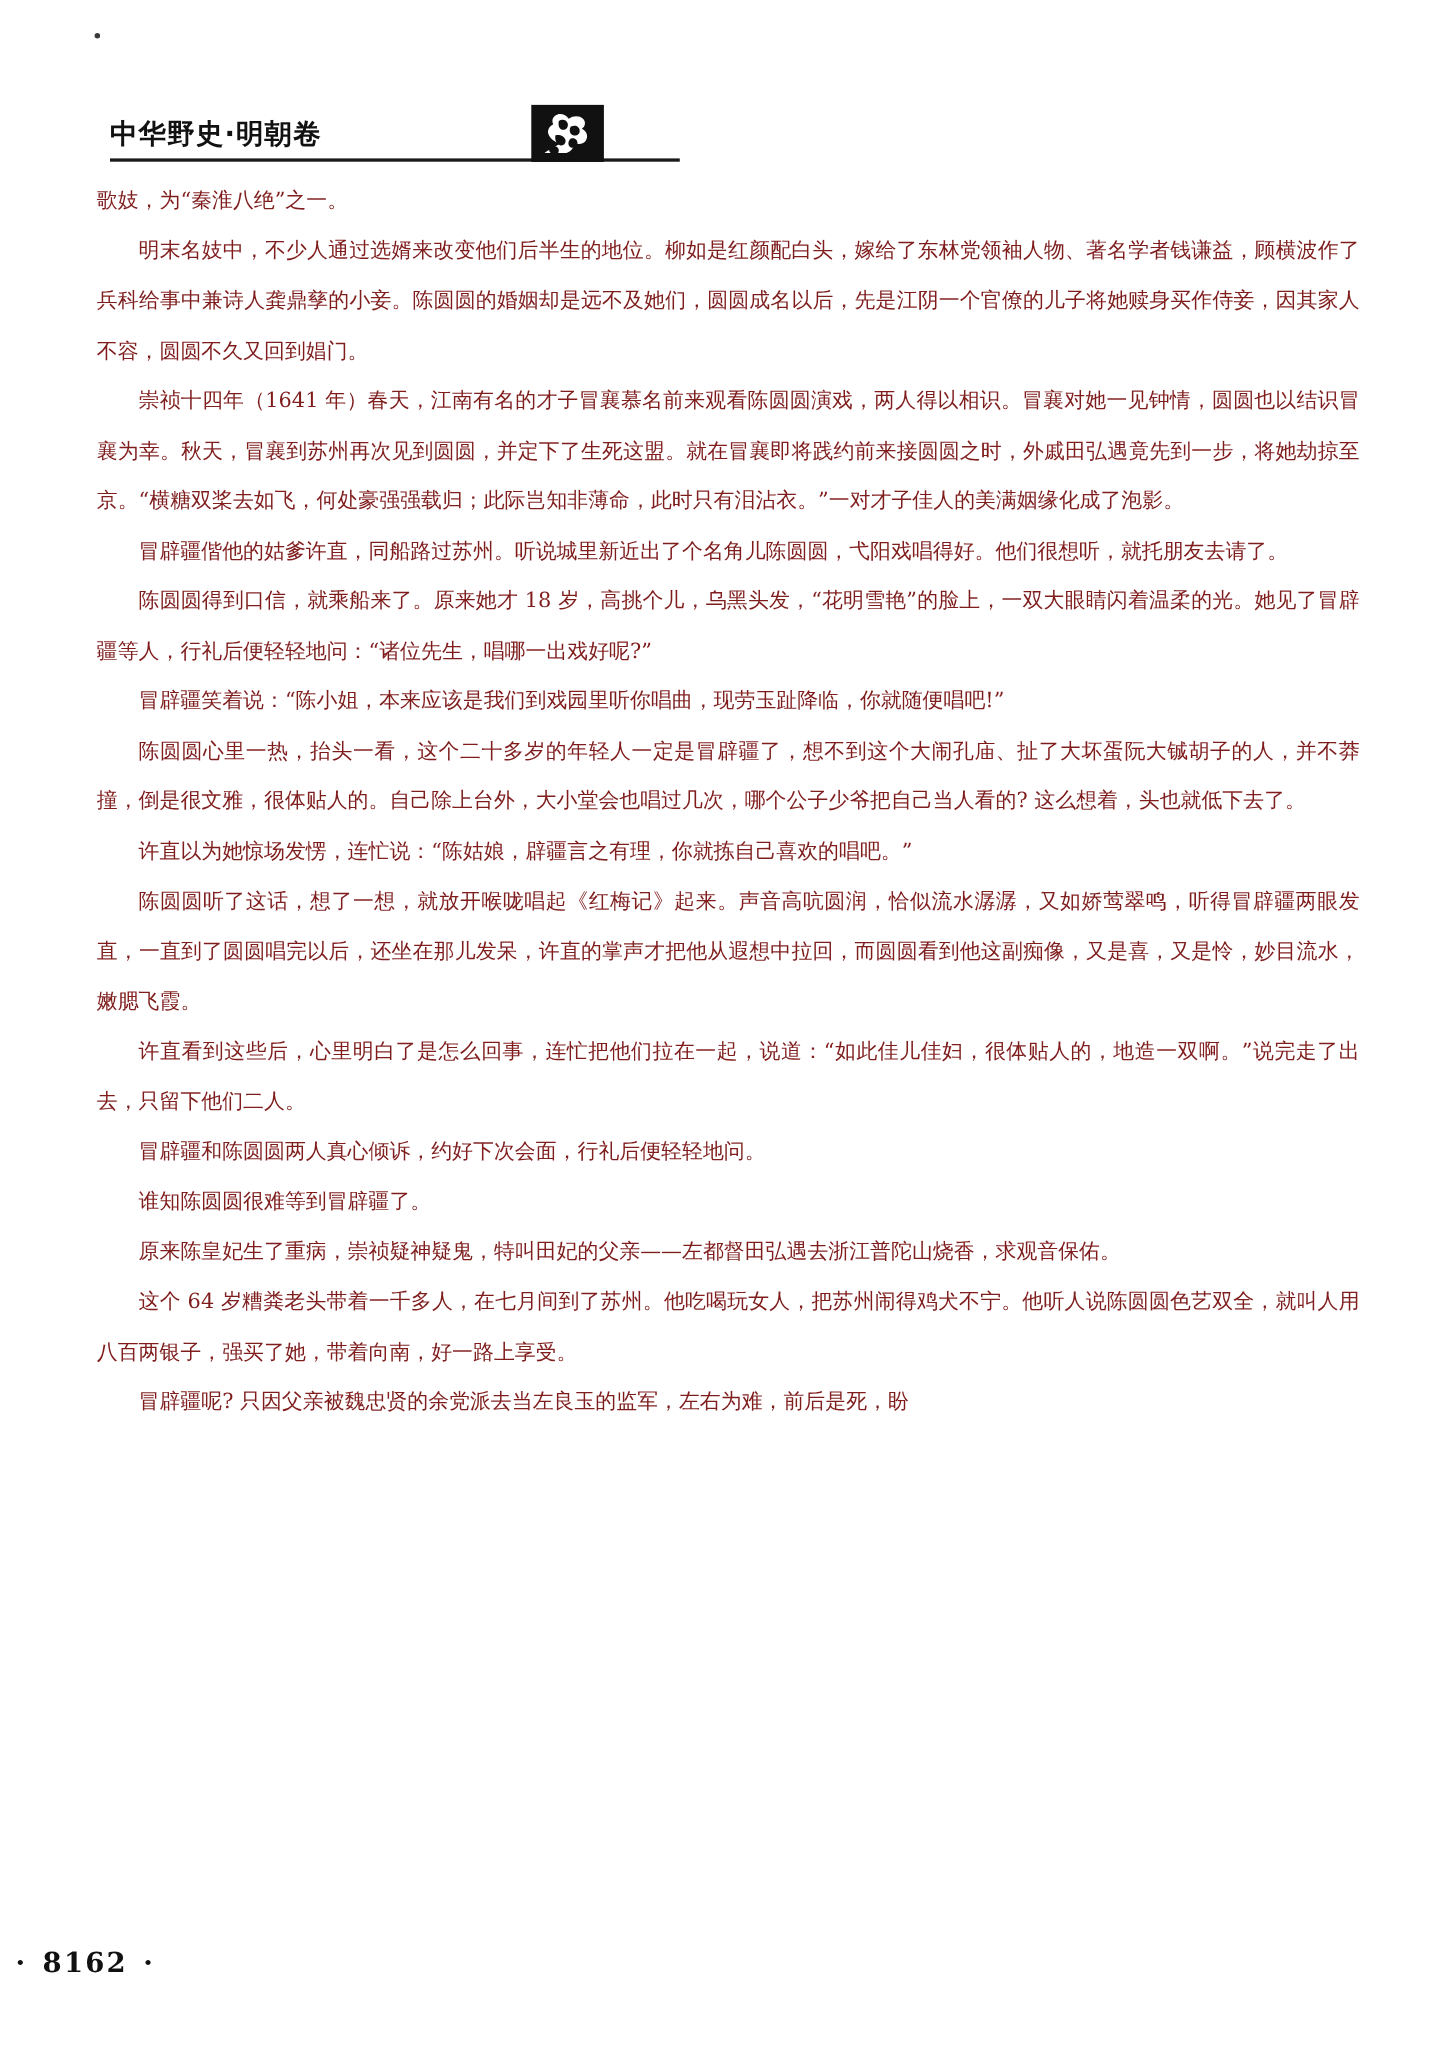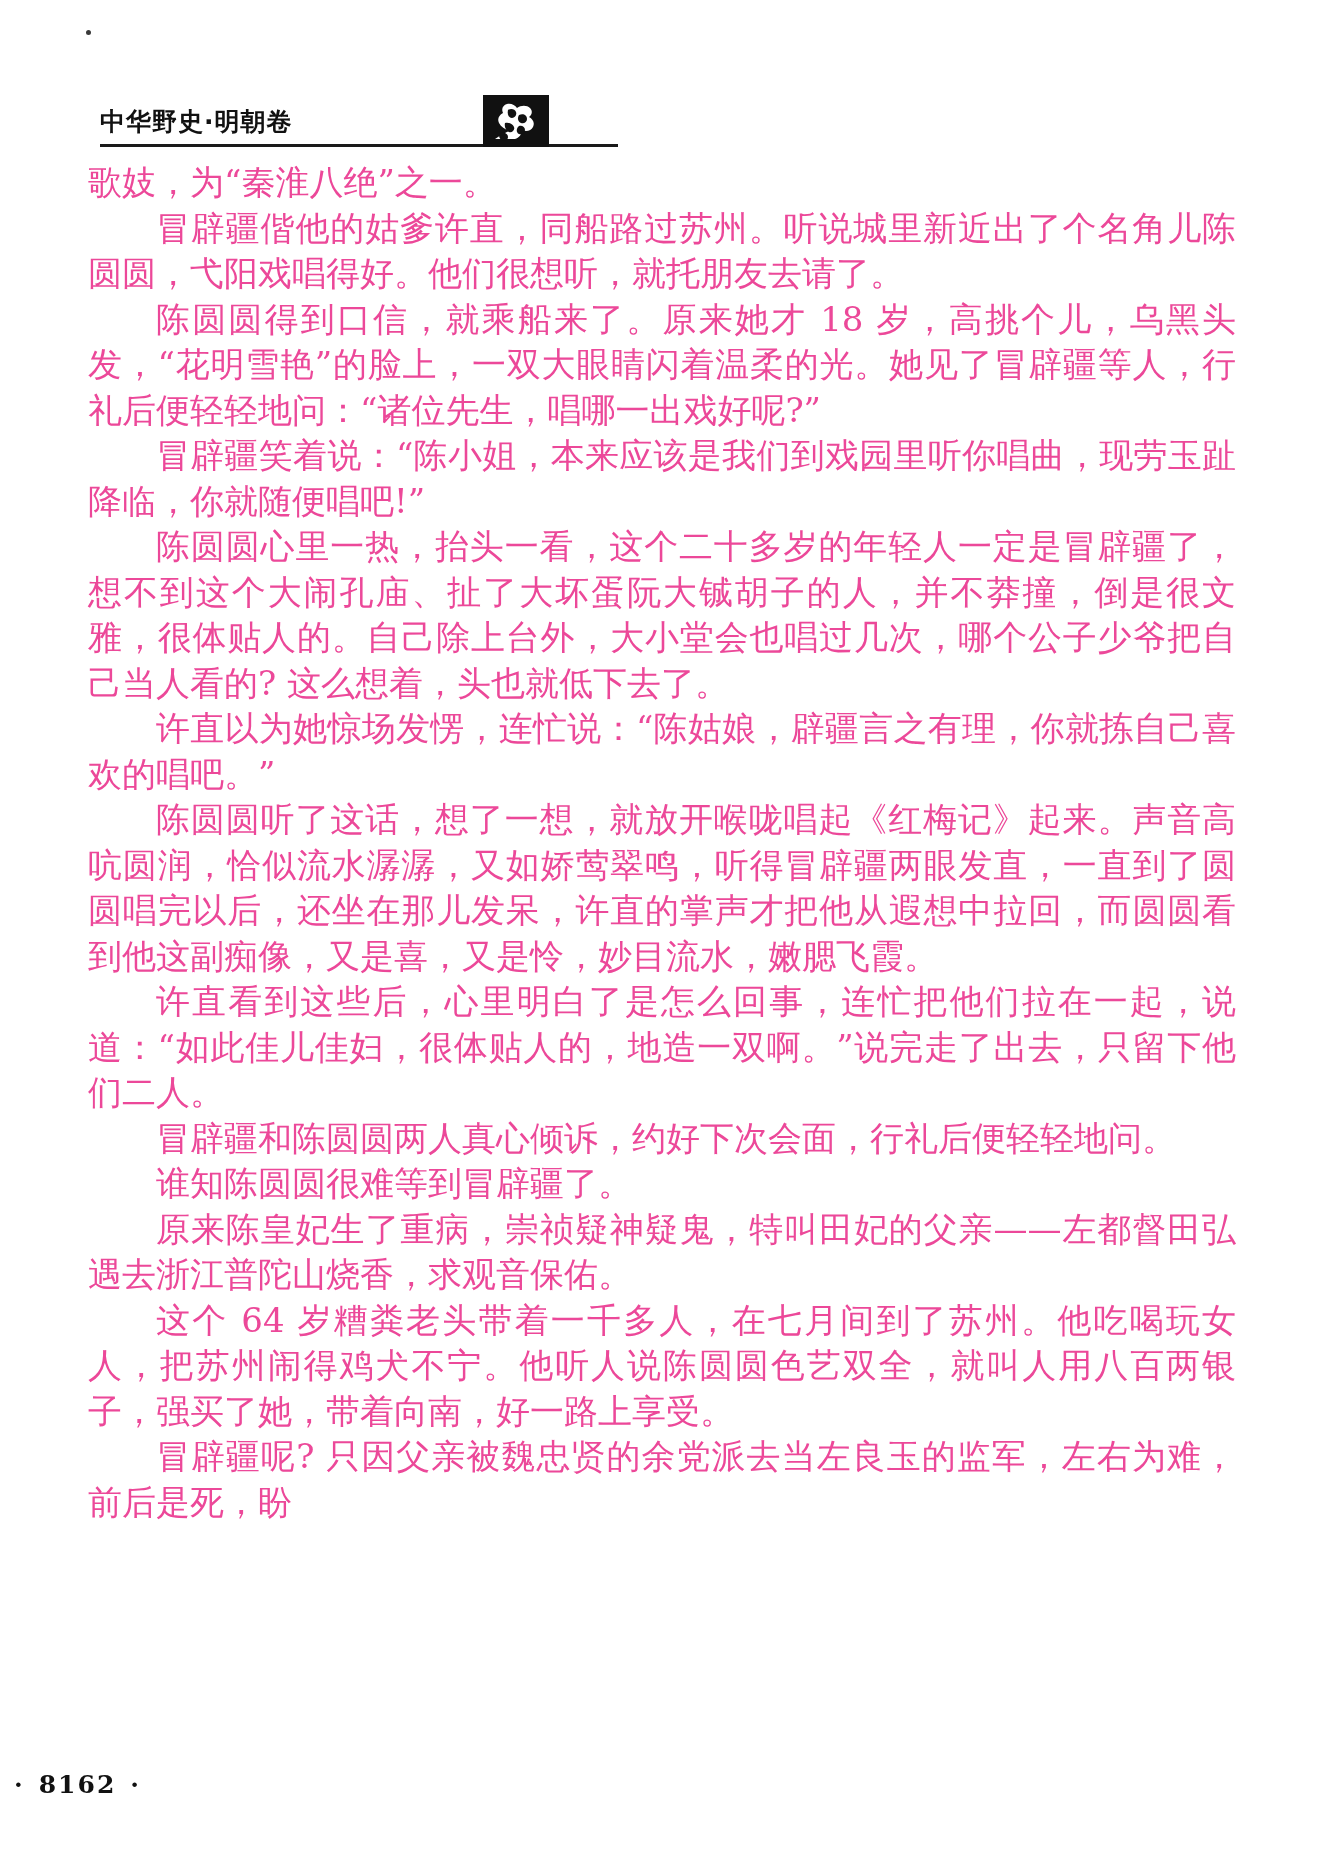--- a/index.html
+++ b/index.html
@@ -74,25 +74,25 @@
     height: 56px;
     overflow: hidden;
   }
   .emblem svg { display: block; }
 
   .body-text {
     position: absolute;
     left: 88px;
     top: 160px;
     width: 1148px;
-    font-size: 34px;
+    font-size: 19px;
     line-height: 45.5px;
     text-align: justify;
     text-justify: inter-ideograph;
-    color: #ec4899;
+    color: #7f1d1d;
     letter-spacing: 0px;
   }
   .body-text p {
     margin: 0;
     text-indent: 2em;
   }
   .body-text p.noindent {
     text-indent: 0;
   }
   .footer {
@@ -139,20 +139,22 @@
           <path d="M44 31 C47 30, 50 32, 50 35 C50 38, 47 40, 44 39 C41 38, 41 33, 44 31 Z"></path>
           <path d="M26 38 C30 37, 33 39, 33 42 C33 45, 30 46, 27 45 C24 44, 23 40, 26 38 Z"></path>
         </g>
         <rect x="8" y="50" width="66" height="2" fill="#111111"></rect>
       </svg>
     </div>
   </div>
 
   <div class="body-text">
     <p class="noindent">歌妓，为“秦淮八绝”之一。</p>
+    <p>明末名妓中，不少人通过选婿来改变他们后半生的地位。柳如是红颜配白头，嫁给了东林党领袖人物、著名学者钱谦益，顾横波作了兵科给事中兼诗人龚鼎孳的小妾。陈圆圆的婚姻却是远不及她们，圆圆成名以后，先是江阴一个官僚的儿子将她赎身买作侍妾，因其家人不容，圆圆不久又回到娼门。</p>
+    <p>崇祯十四年（1641 年）春天，江南有名的才子冒襄慕名前来观看陈圆圆演戏，两人得以相识。冒襄对她一见钟情，圆圆也以结识冒襄为幸。秋天，冒襄到苏州再次见到圆圆，并定下了生死这盟。就在冒襄即将践约前来接圆圆之时，外戚田弘遇竟先到一步，将她劫掠至京。“横糖双桨去如飞，何处豪强强载归；此际岂知非薄命，此时只有泪沾衣。”一对才子佳人的美满姻缘化成了泡影。</p>
     <p>冒辟疆偕他的姑爹许直，同船路过苏州。听说城里新近出了个名角儿陈圆圆，弋阳戏唱得好。他们很想听，就托朋友去请了。</p>
     <p>陈圆圆得到口信，就乘船来了。原来她才 18 岁，高挑个儿，乌黑头发，“花明雪艳”的脸上，一双大眼睛闪着温柔的光。她见了冒辟疆等人，行礼后便轻轻地问：“诸位先生，唱哪一出戏好呢?”</p>
     <p>冒辟疆笑着说：“陈小姐，本来应该是我们到戏园里听你唱曲，现劳玉趾降临，你就随便唱吧!”</p>
     <p>陈圆圆心里一热，抬头一看，这个二十多岁的年轻人一定是冒辟疆了，想不到这个大闹孔庙、扯了大坏蛋阮大铖胡子的人，并不莽撞，倒是很文雅，很体贴人的。自己除上台外，大小堂会也唱过几次，哪个公子少爷把自己当人看的? 这么想着，头也就低下去了。</p>
     <p>许直以为她惊场发愣，连忙说：“陈姑娘，辟疆言之有理，你就拣自己喜欢的唱吧。”</p>
     <p>陈圆圆听了这话，想了一想，就放开喉咙唱起《红梅记》起来。声音高吭圆润，恰似流水潺潺，又如娇莺翠鸣，听得冒辟疆两眼发直，一直到了圆圆唱完以后，还坐在那儿发呆，许直的掌声才把他从遐想中拉回，而圆圆看到他这副痴像，又是喜，又是怜，妙目流水，嫩腮飞霞。</p>
     <p>许直看到这些后，心里明白了是怎么回事，连忙把他们拉在一起，说道：“如此佳儿佳妇，很体贴人的，地造一双啊。”说完走了出去，只留下他们二人。</p>
     <p>冒辟疆和陈圆圆两人真心倾诉，约好下次会面，行礼后便轻轻地问。</p>
     <p>谁知陈圆圆很难等到冒辟疆了。</p>
     <p>原来陈皇妃生了重病，崇祯疑神疑鬼，特叫田妃的父亲——左都督田弘遇去浙江普陀山烧香，求观音保佑。</p>

